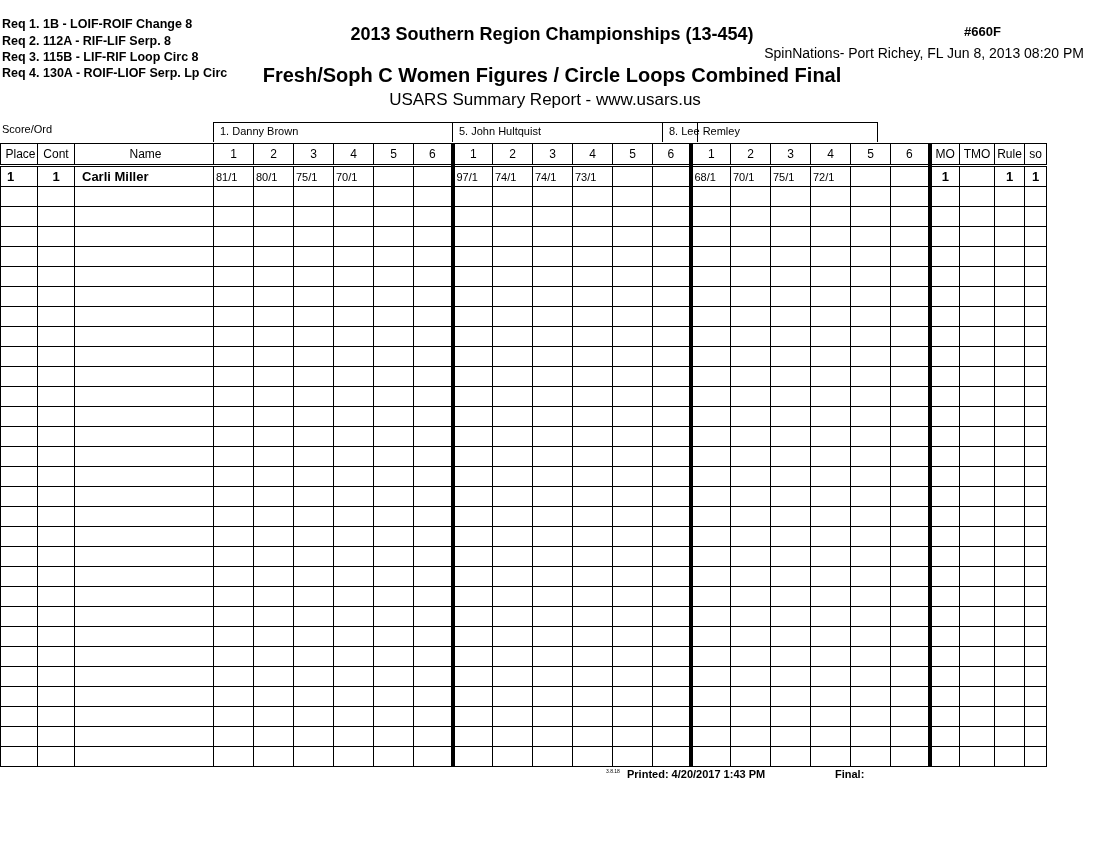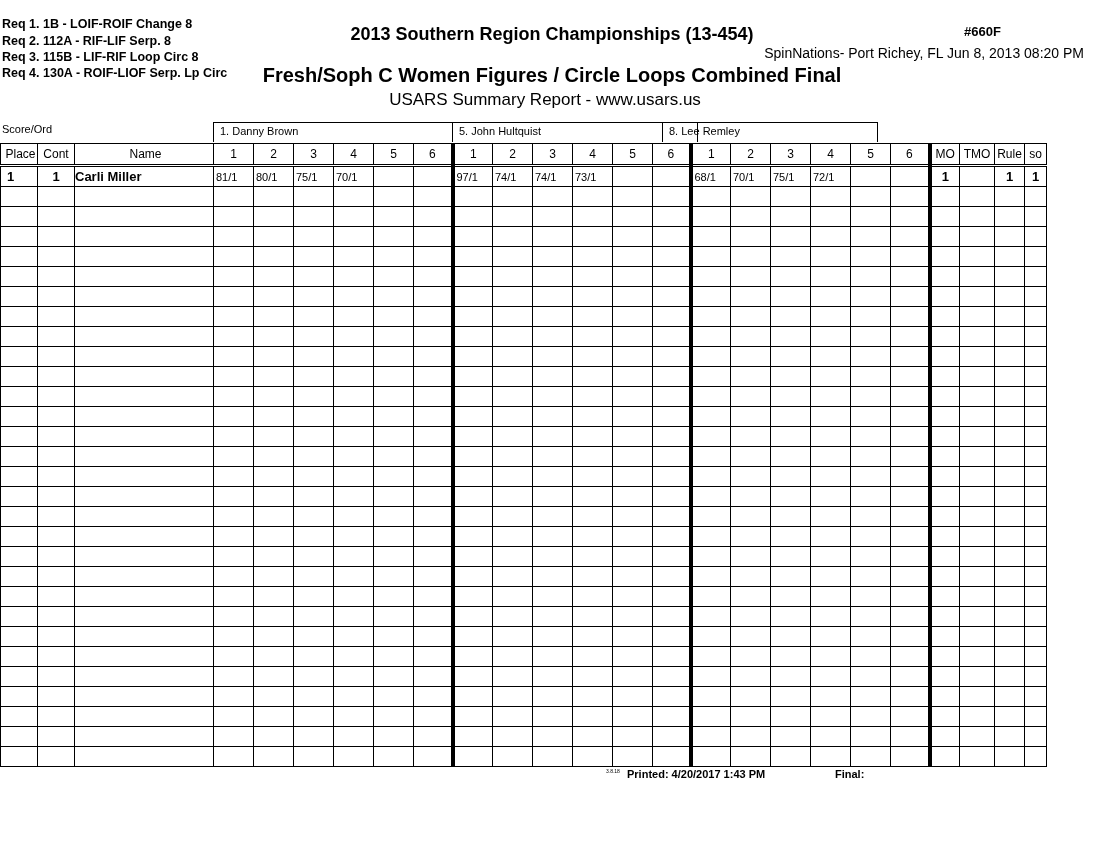--- a/index.html
+++ b/index.html
@@ -97,21 +97,21 @@
       <td>5</td>
       <td>6</td>
       <td class="thick">MO</td>
       <td>TMO</td>
       <td>Rule</td>
       <td>so</td>
     </tr>
     <tr class="first">
       <td class="b" style="padding-left:6px">1</td>
       <td class="b ctr">1</td>
-      <td class="b" style="">Carli Miller</td>
+      <td class="b" style="padding-left:7px">Carli Miller</td>
       <td class="sc">81/1</td>
       <td class="sc">80/1</td>
       <td class="sc">75/1</td>
       <td class="sc">70/1</td>
       <td class="sc"></td>
       <td class="sc"></td>
       <td class="sc thick">97/1</td>
       <td class="sc">74/1</td>
       <td class="sc">74/1</td>
       <td class="sc">73/1</td>

